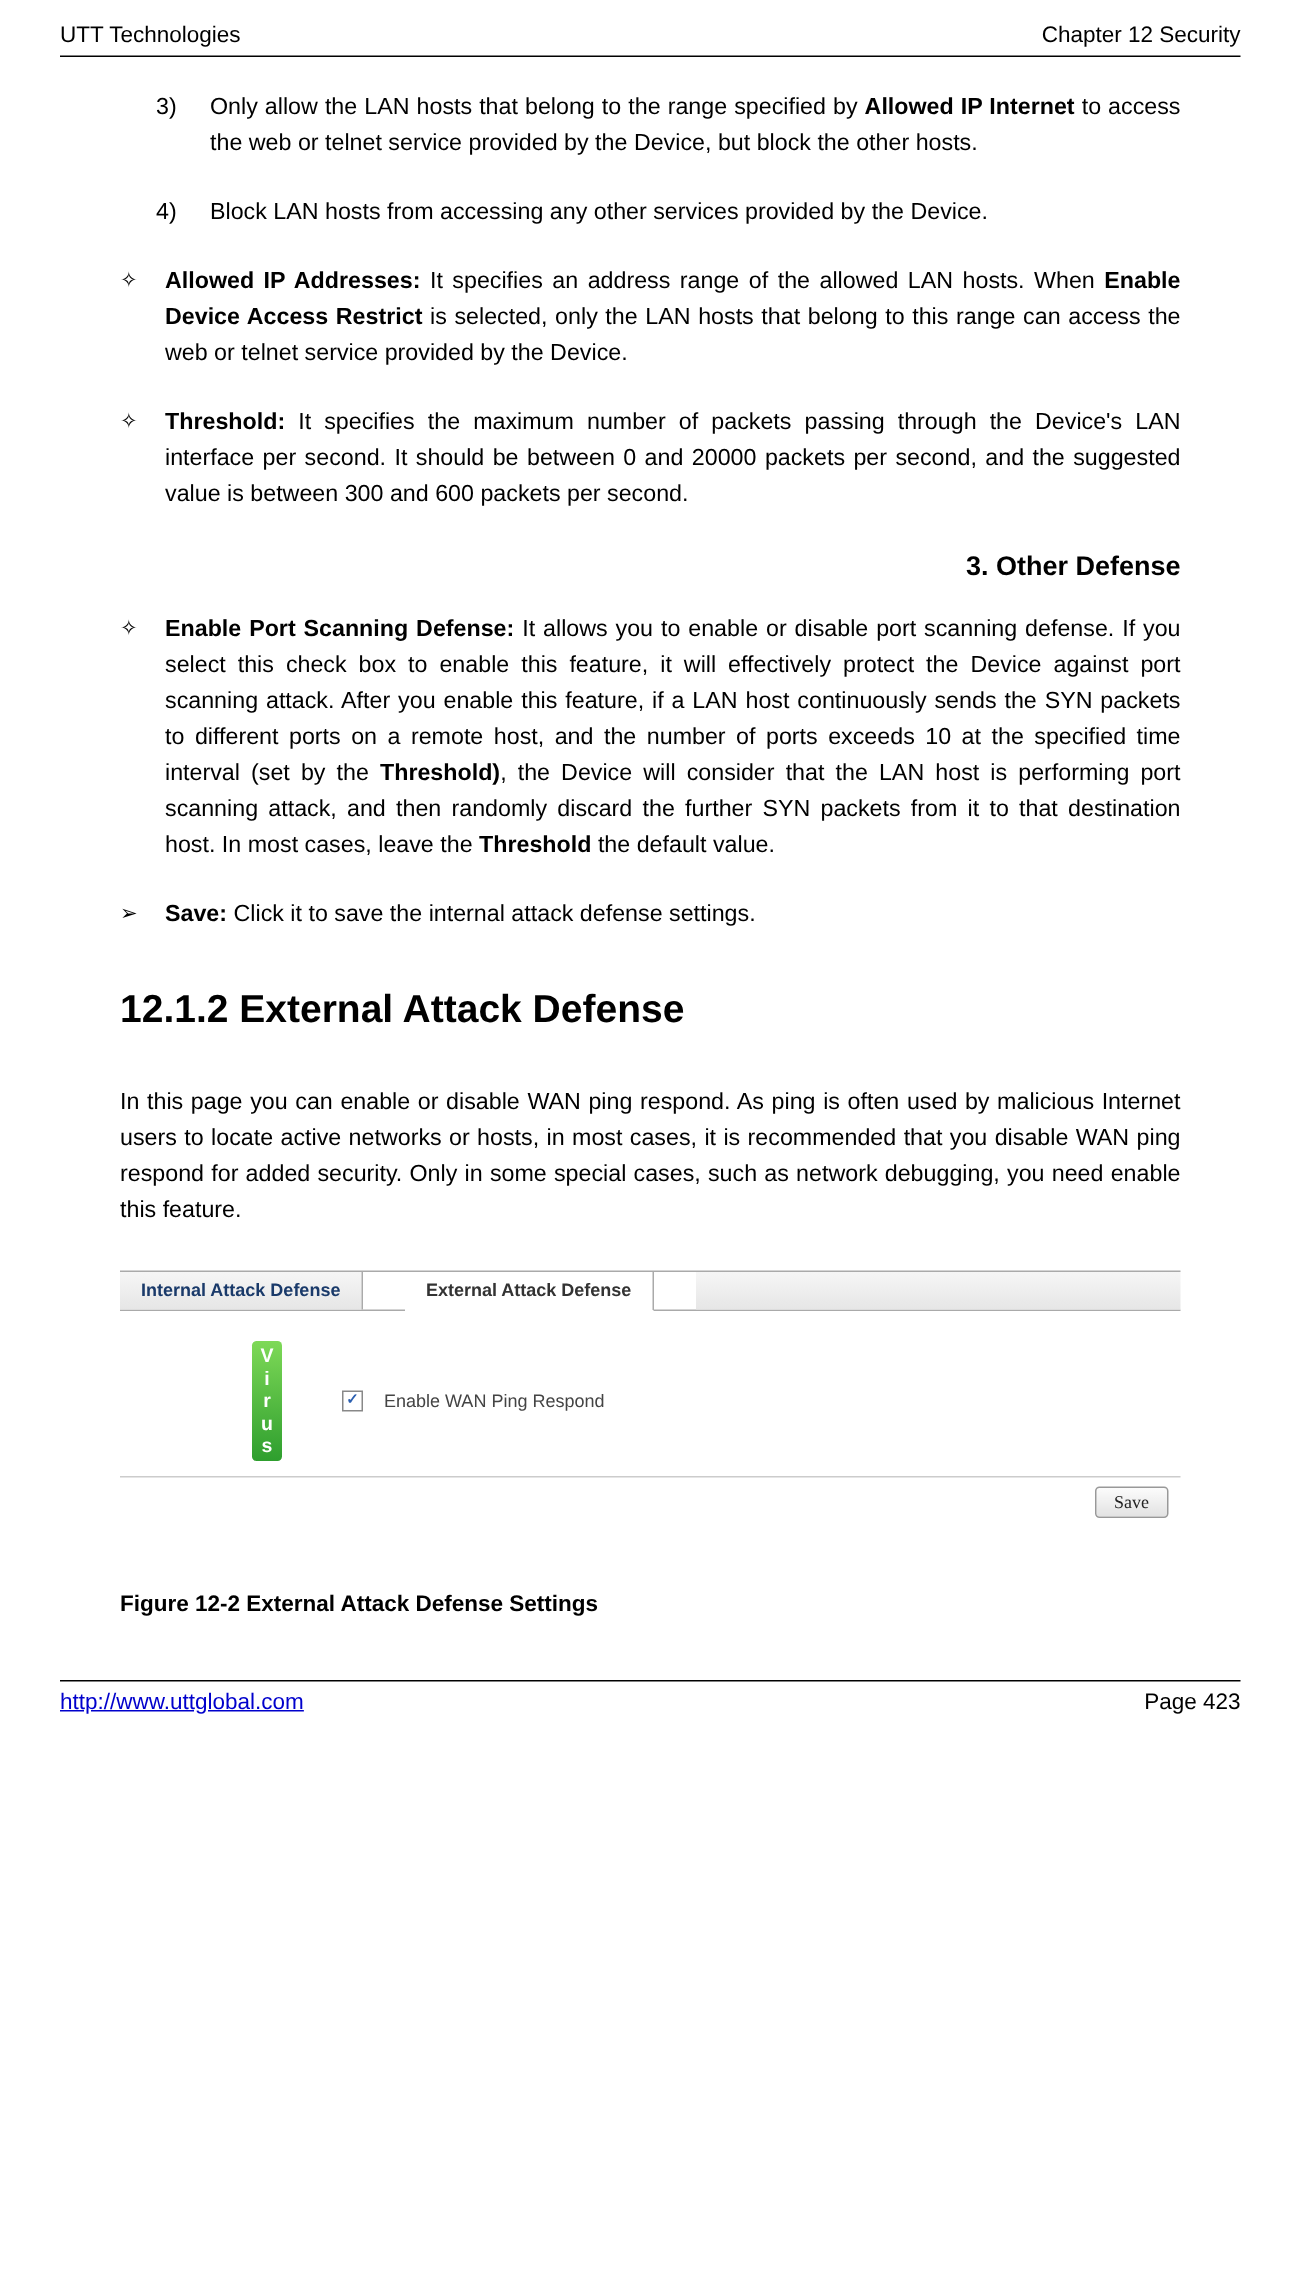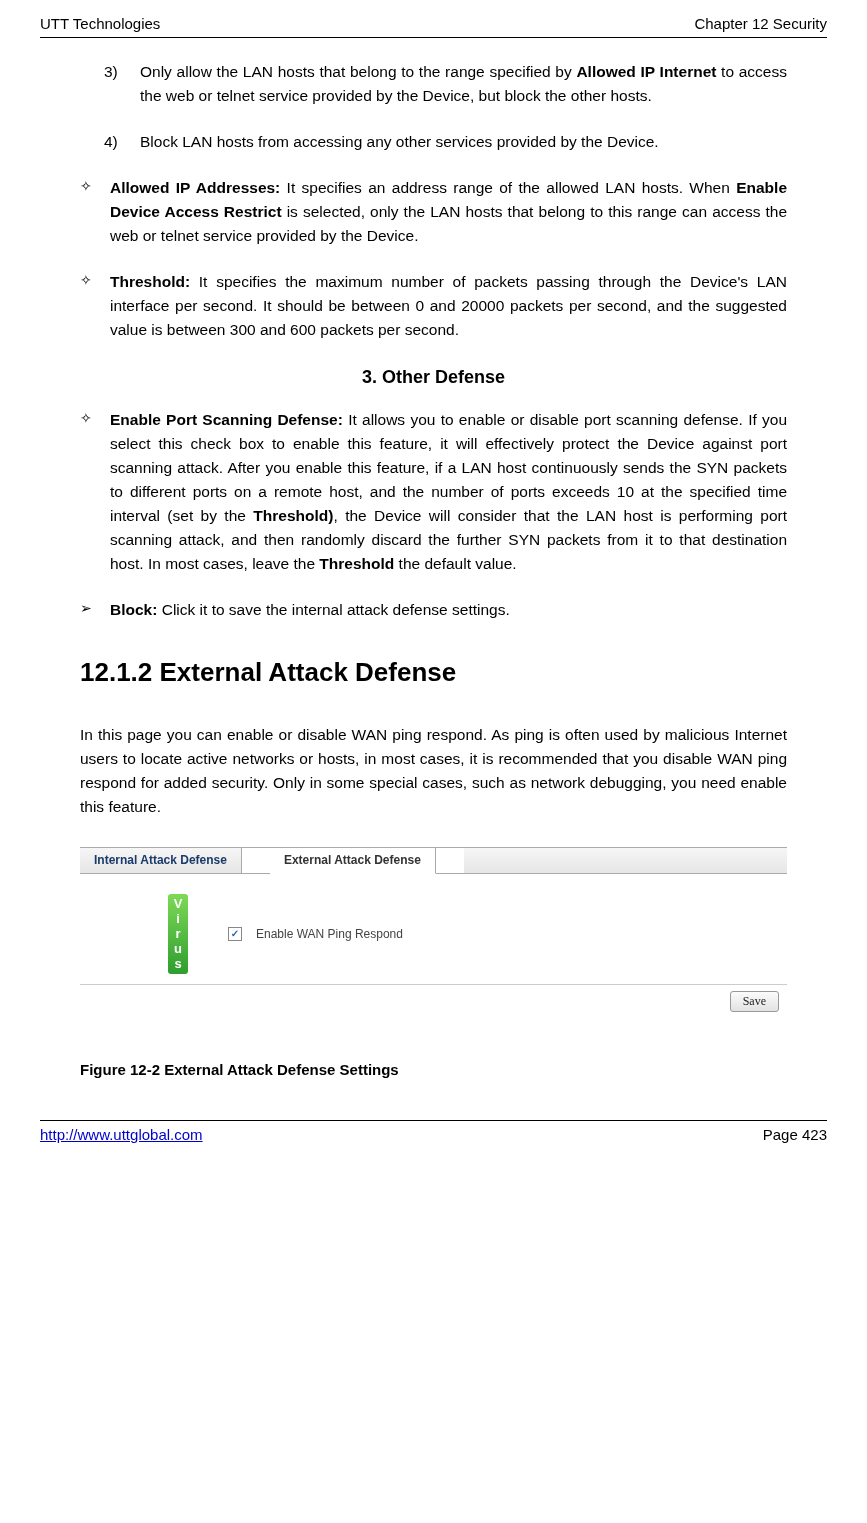--- a/index.html
+++ b/index.html
@@ -74,21 +74,21 @@
       font-size: 14px;
     }
     .arrow-item .txt {
       flex: 1;
     }
     .section-heading-3 {
       font-weight: bold;
       font-size: 18px;
       margin-bottom: 16px;
       margin-top: 12px;
-      text-align: center;
+      text-align: right;
     }
     .section-heading-2 {
       font-weight: bold;
       font-size: 26px;
       margin-top: 30px;
       margin-bottom: 30px;
       text-align: left;
     }
     .intro-para {
       margin-bottom: 28px;
@@ -235,21 +235,21 @@
   <div class="diamond-item">
     <span class="bullet">✧</span>
     <span class="txt">
       <b>Enable Port Scanning Defense:</b><span> It allows you to enable or disable port scanning defense. If you select this check box to enable this feature, it will effectively protect the Device against port scanning attack. After you enable this feature, if a LAN host continuously sends the SYN packets to different ports on a remote host, and the number of ports exceeds 10 at the specified time interval (set by the </span><b>Threshold)</b><span>, the Device will consider that the LAN host is performing port scanning attack, and then randomly discard the further SYN packets from it to that destination host. In most cases, leave the </span><b>Threshold</b><span> the default value.</span>
     </span>
   </div>
 
   <div class="arrow-item">
     <span class="bullet">➢</span>
     <span class="txt">
-      <b>Block:</b><span> Click it to save the internal attack defense settings.</span>
+      <b>Save:</b><span> Click it to save the internal attack defense settings.</span>
     </span>
   </div>
 
   <div class="section-heading-2">12.1.2  External Attack Defense</div>
 
   <div class="intro-para">In this page you can enable or disable WAN ping respond. As ping is often used by malicious Internet users to locate active networks or hosts, in most cases, it is recommended that you disable WAN ping respond for added security. Only in some special cases, such as network debugging, you need enable this feature.</div>
 
   <div class="panel">
     <div class="tabs">
       <div class="tab inactive">Internal Attack Defense</div>

